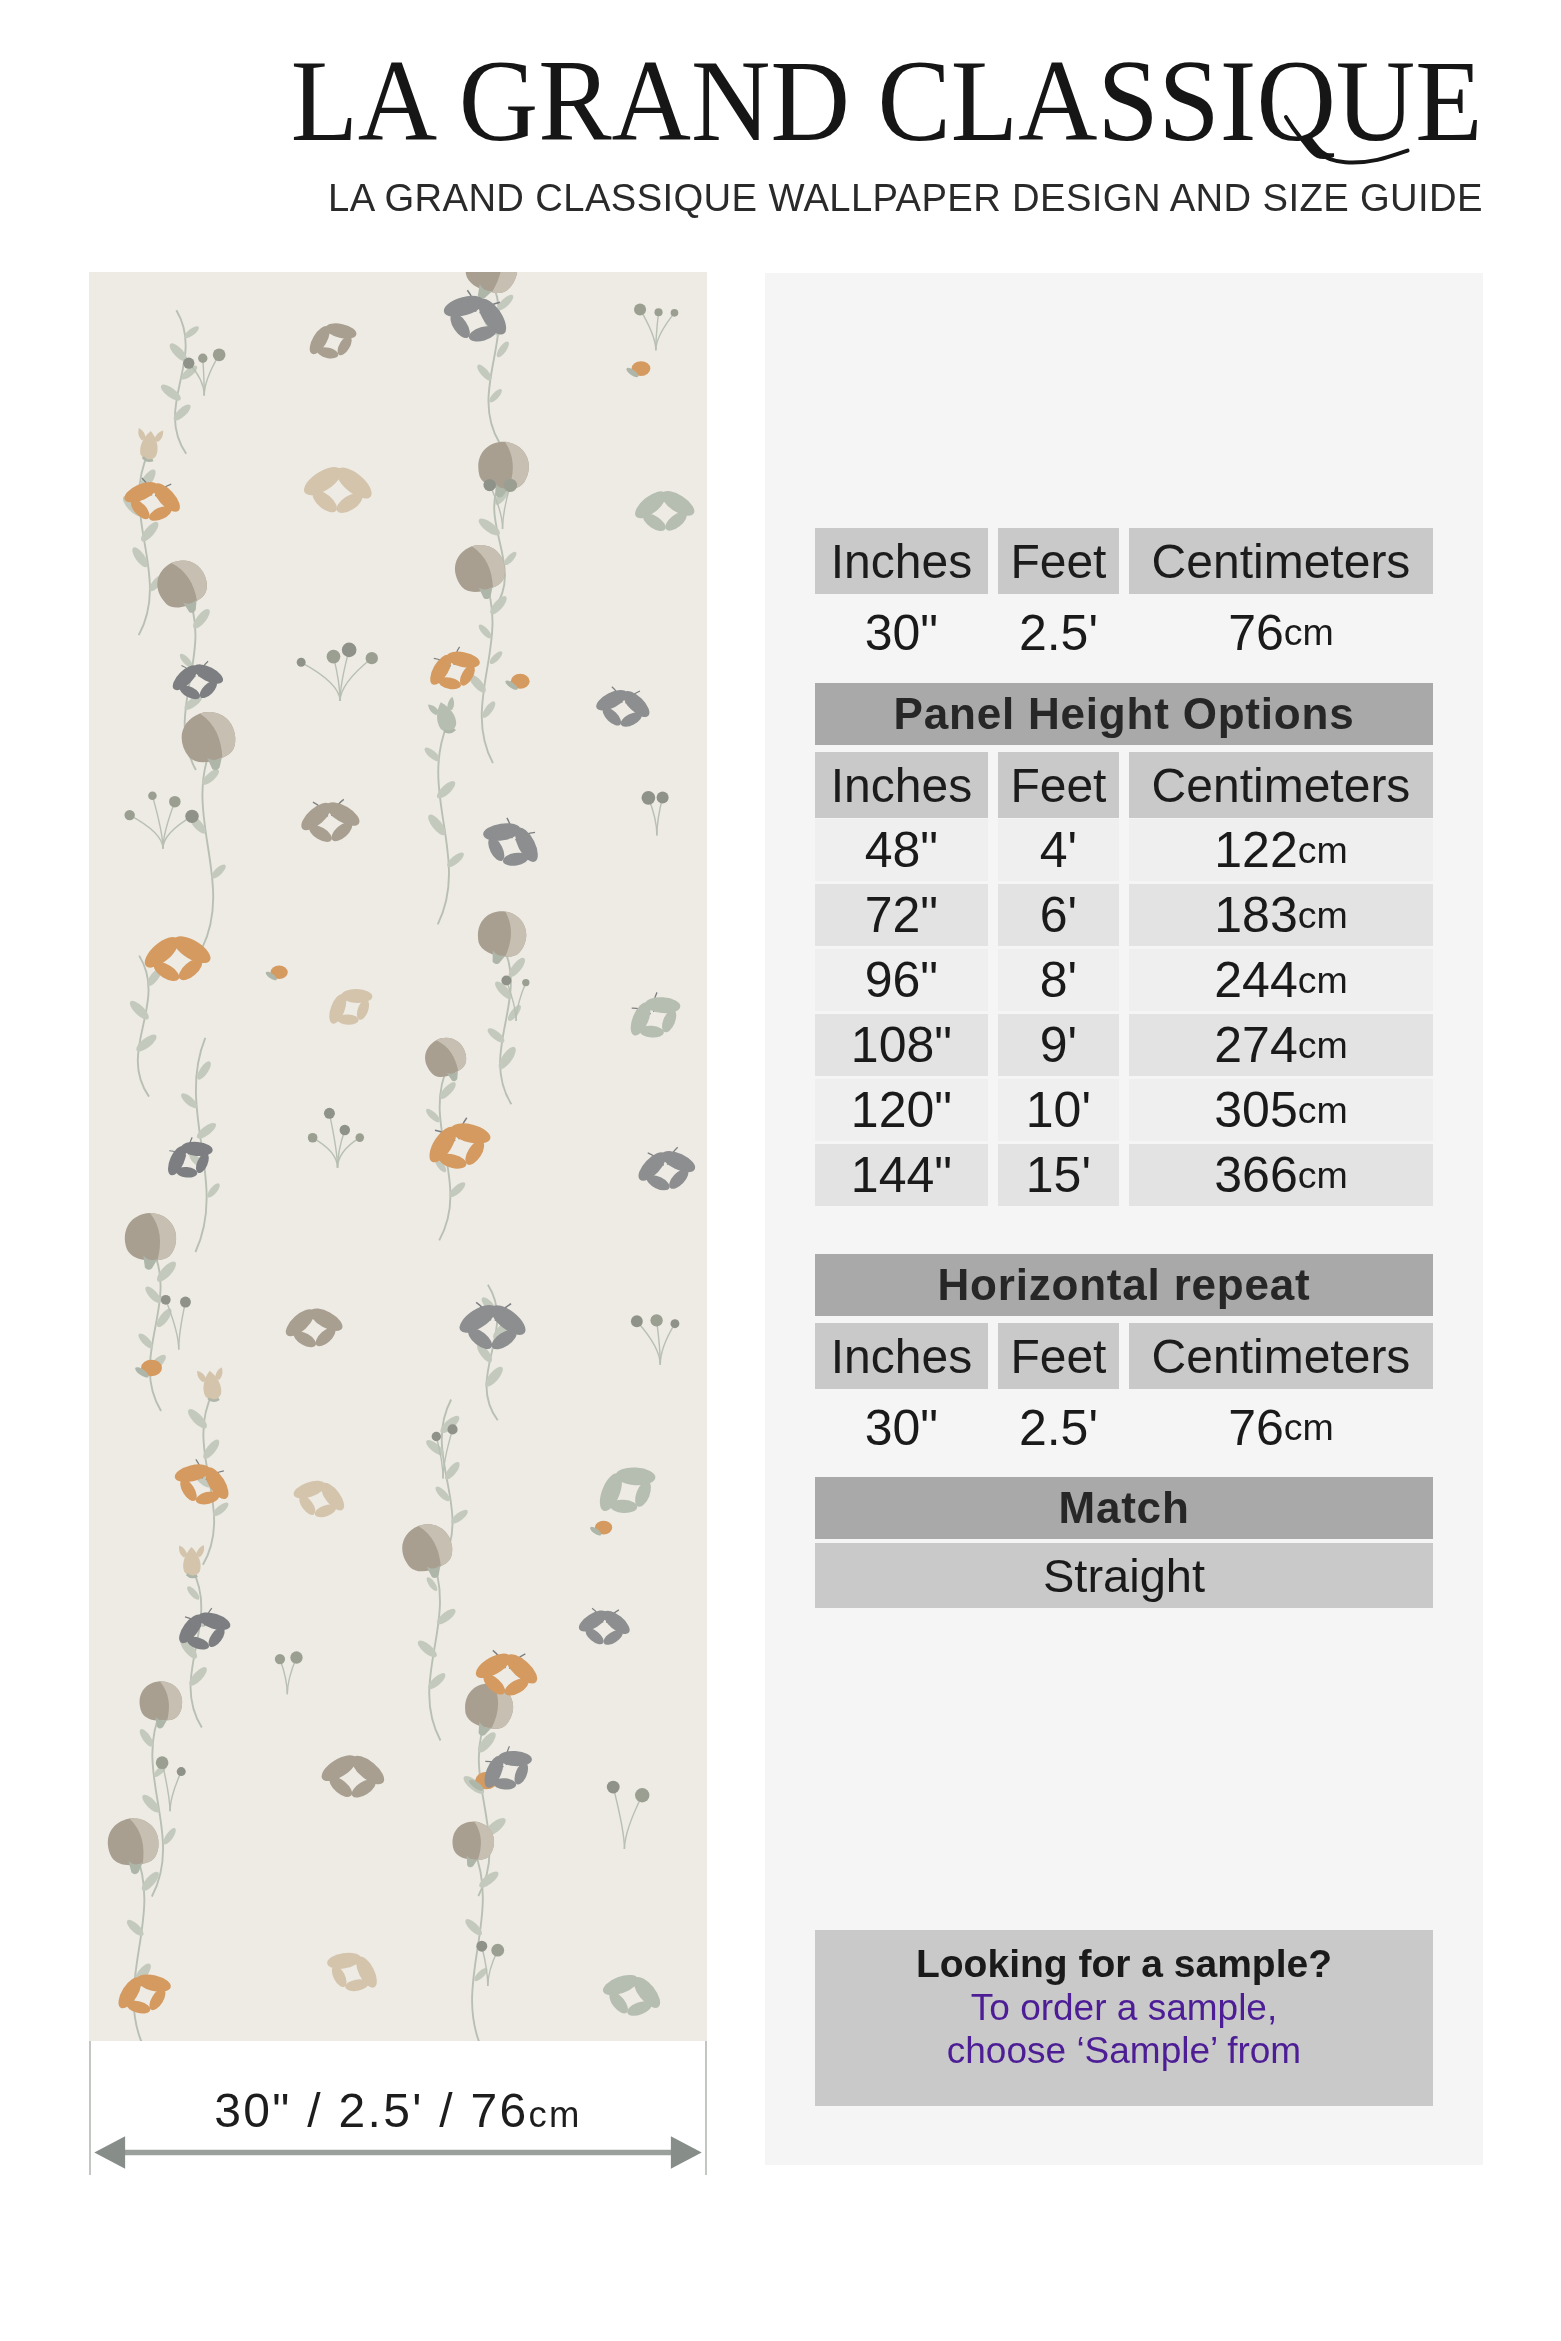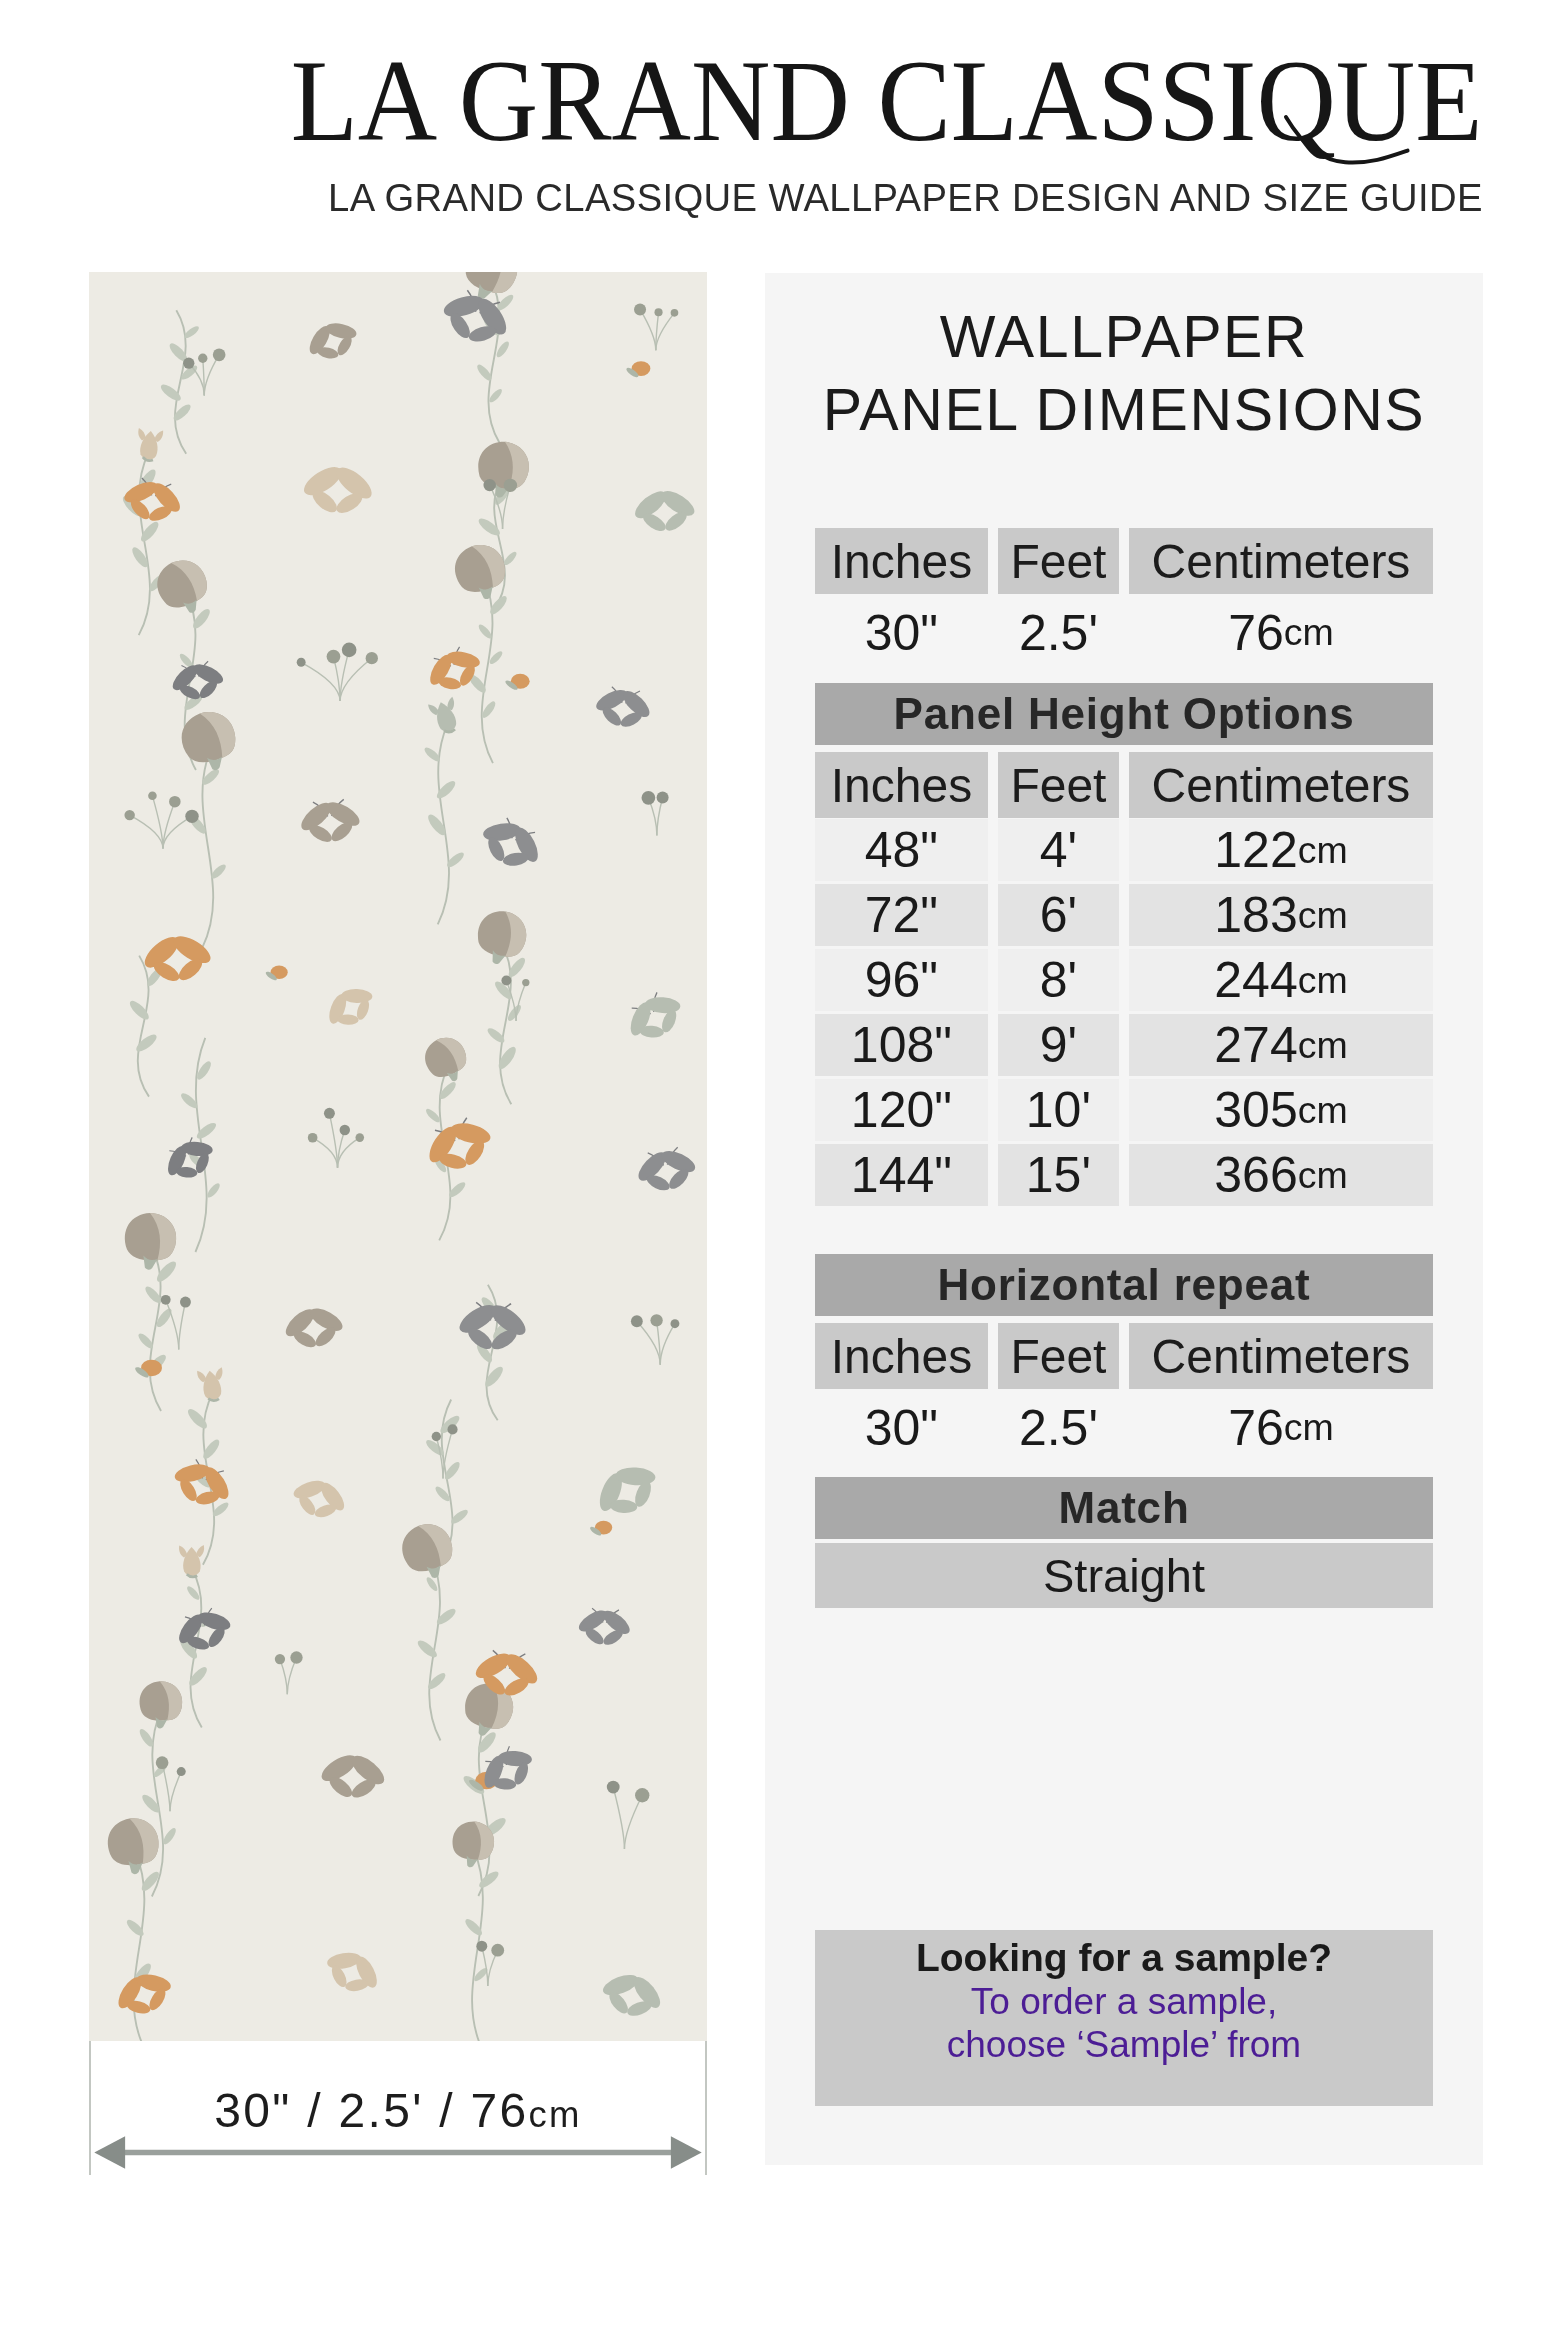--- a/index.html
+++ b/index.html
@@ -33,21 +33,21 @@
              font-size:48px;color:#1c1c1c;text-align:center;}
   .vrow{height:77px;}
   .vrow>div,.hrow>div{display:flex;align-items:center;justify-content:center;font-size:50px;color:#1a1a1a;}
   .unit{font-size:0.75em;}
   .rows{display:flex;flex-direction:column;gap:3.1px;}
   .hrow{height:62px;}
   .hrow.alt0>div{background:var(--row_light,#efefef);}
   .hrow.alt1>div{background:var(--row_dark,#e3e3e3);}
   .match-value{height:65px;background:var(--cell_gray,#c9c9c9);display:flex;align-items:center;justify-content:center;
                font-size:47px;color:#1a1a1a;}
-  .sample{top:1657px;height:176px;background:var(--cell_gray,#c9c9c9);text-align:center;padding-top:5px;box-sizing:border-box;}
+  .sample{top:1657px;height:176px;background:var(--cell_gray,#c9c9c9);text-align:center;padding-top:11px;box-sizing:border-box;}
   .sample .s-title{font-weight:700;font-size:39px;color:#1a1a1a;line-height:45px;}
   .sample .s-line{font-size:37px;color:#4c1d95;line-height:43px;}
 </style>
 </head>
 <body>
 
 <div class="page">
 
   <svg class="header-svg" viewBox="0 0 2000 300">
     <text class="brand-title" x="372" y="180" textLength="1528" lengthAdjust="spacingAndGlyphs">LA GRAND CLASSIQUE</text>
@@ -572,24 +572,20 @@
     <span>30" / 2.5' / 76</span><span class="unit">cm</span>
   </div>
   <svg class="abs arrow-svg" viewBox="0 0 792 48">
     <line x1="14" y1="24" x2="778" y2="24" stroke="#9aa09c" stroke-width="7"></line>
     <polygon points="42,3 2,24 42,45" fill="#878d89"></polygon>
     <polygon points="750,3 790,24 750,45" fill="#878d89"></polygon>
   </svg>
 
   <div class="abs info">
 
-    <div class="sec dim-title">
-      <div>WALLPAPER</div>
-      <div>PANEL DIMENSIONS</div>
-    </div>
 
     <div class="sec cols chead" style="top:255px">
       <div>Inches</div>
       <div>Feet</div>
       <div>Centimeters</div>
     </div>
     <div class="sec cols vrow" style="top:321px">
       <div>30"</div>
       <div>2.5'</div>
       <div>

